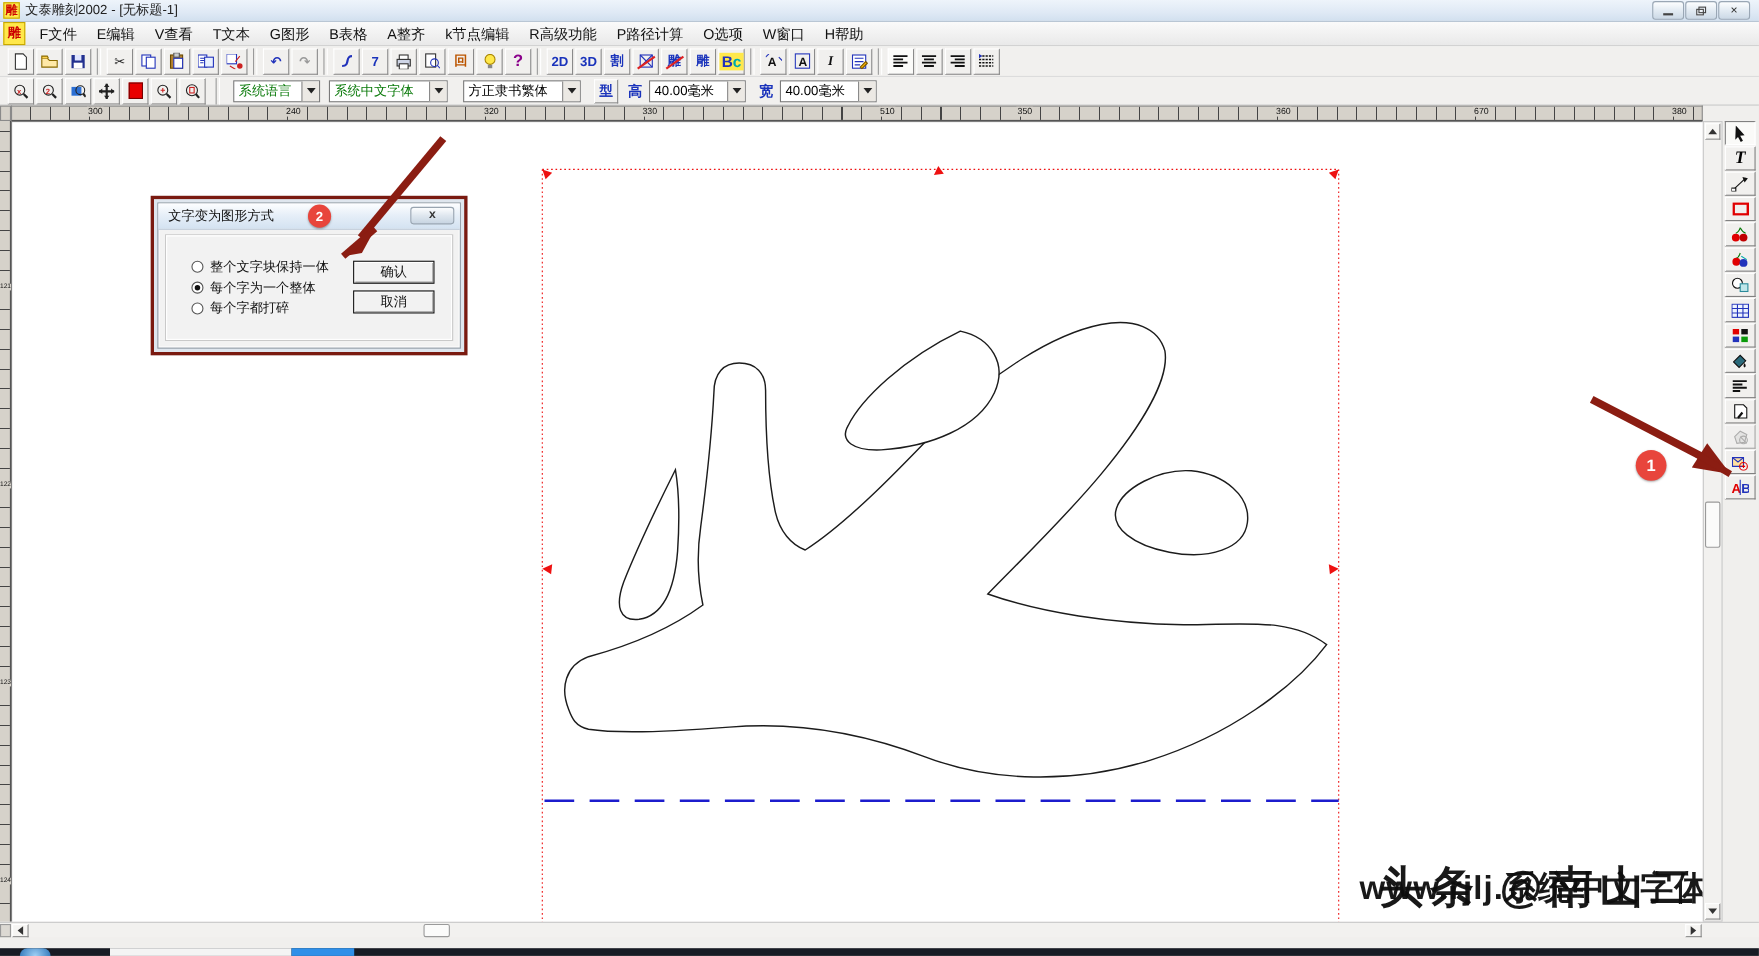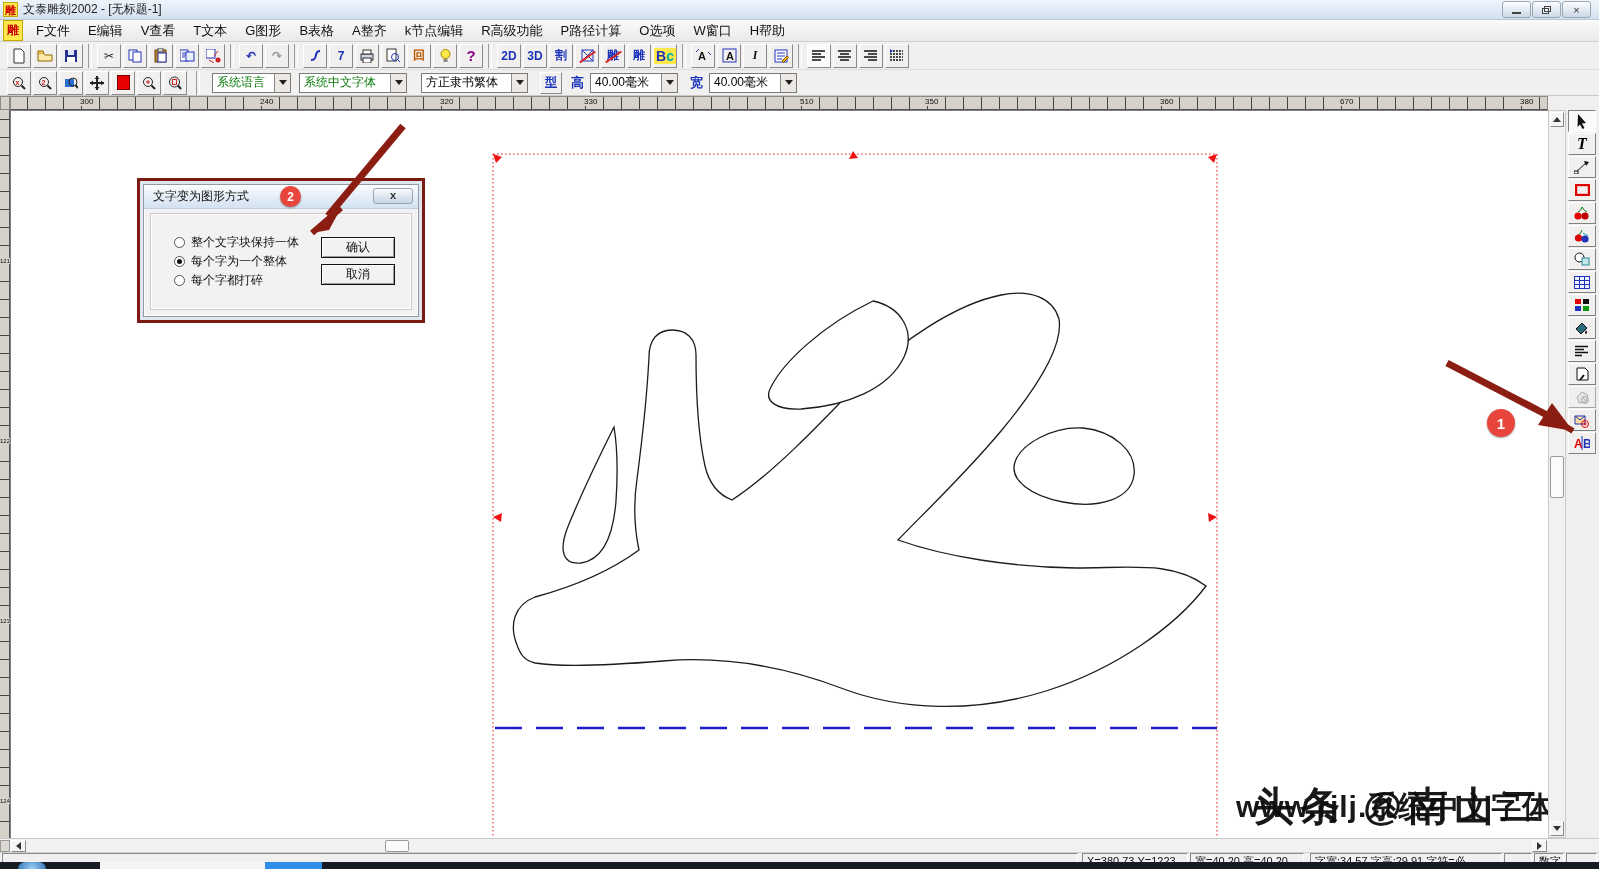--- a/index.html
+++ b/index.html
@@ -576,29 +576,20 @@
     <div class="hs-split"></div>
     <div class="hs-btn" style="left:11px">
         <span class="tri-lf"></span>
       </div>
     <div class="hs-thumb"></div>
     <div class="hs-btn" style="left:1532px">
         <span class="tri-rt"></span>
       </div>
   </div>
 
-  <div class="statusbar">
-    <div class="sbox" style="left:2px;width:1076px"></div>
-    <div class="sbox" style="left:1082px;width:106px">X=380.73,Y=1223</div>
-    <div class="sbox" style="left:1190px;width:114px">宽=40.20,高=40.20</div>
-    <div class="sbox" style="left:1310px;width:192px">字宽:34.57,字高:29.91,字符=必</div>
-    <div class="sbox" style="left:1504px;width:28px"></div>
-    <div class="sbox" style="left:1534px;width:30px">数字</div>
-    <div class="sbox" style="left:1566px;width:31px"></div>
-  </div>
 
   <div class="taskbar">
     <div class="tk-orb"></div>
     <div class="tk-white"></div>
     <div class="tk-blue"></div>
   </div>
 
   <div class="anno-frame">
     <div class="dlg">
       <div class="dlg-title">

